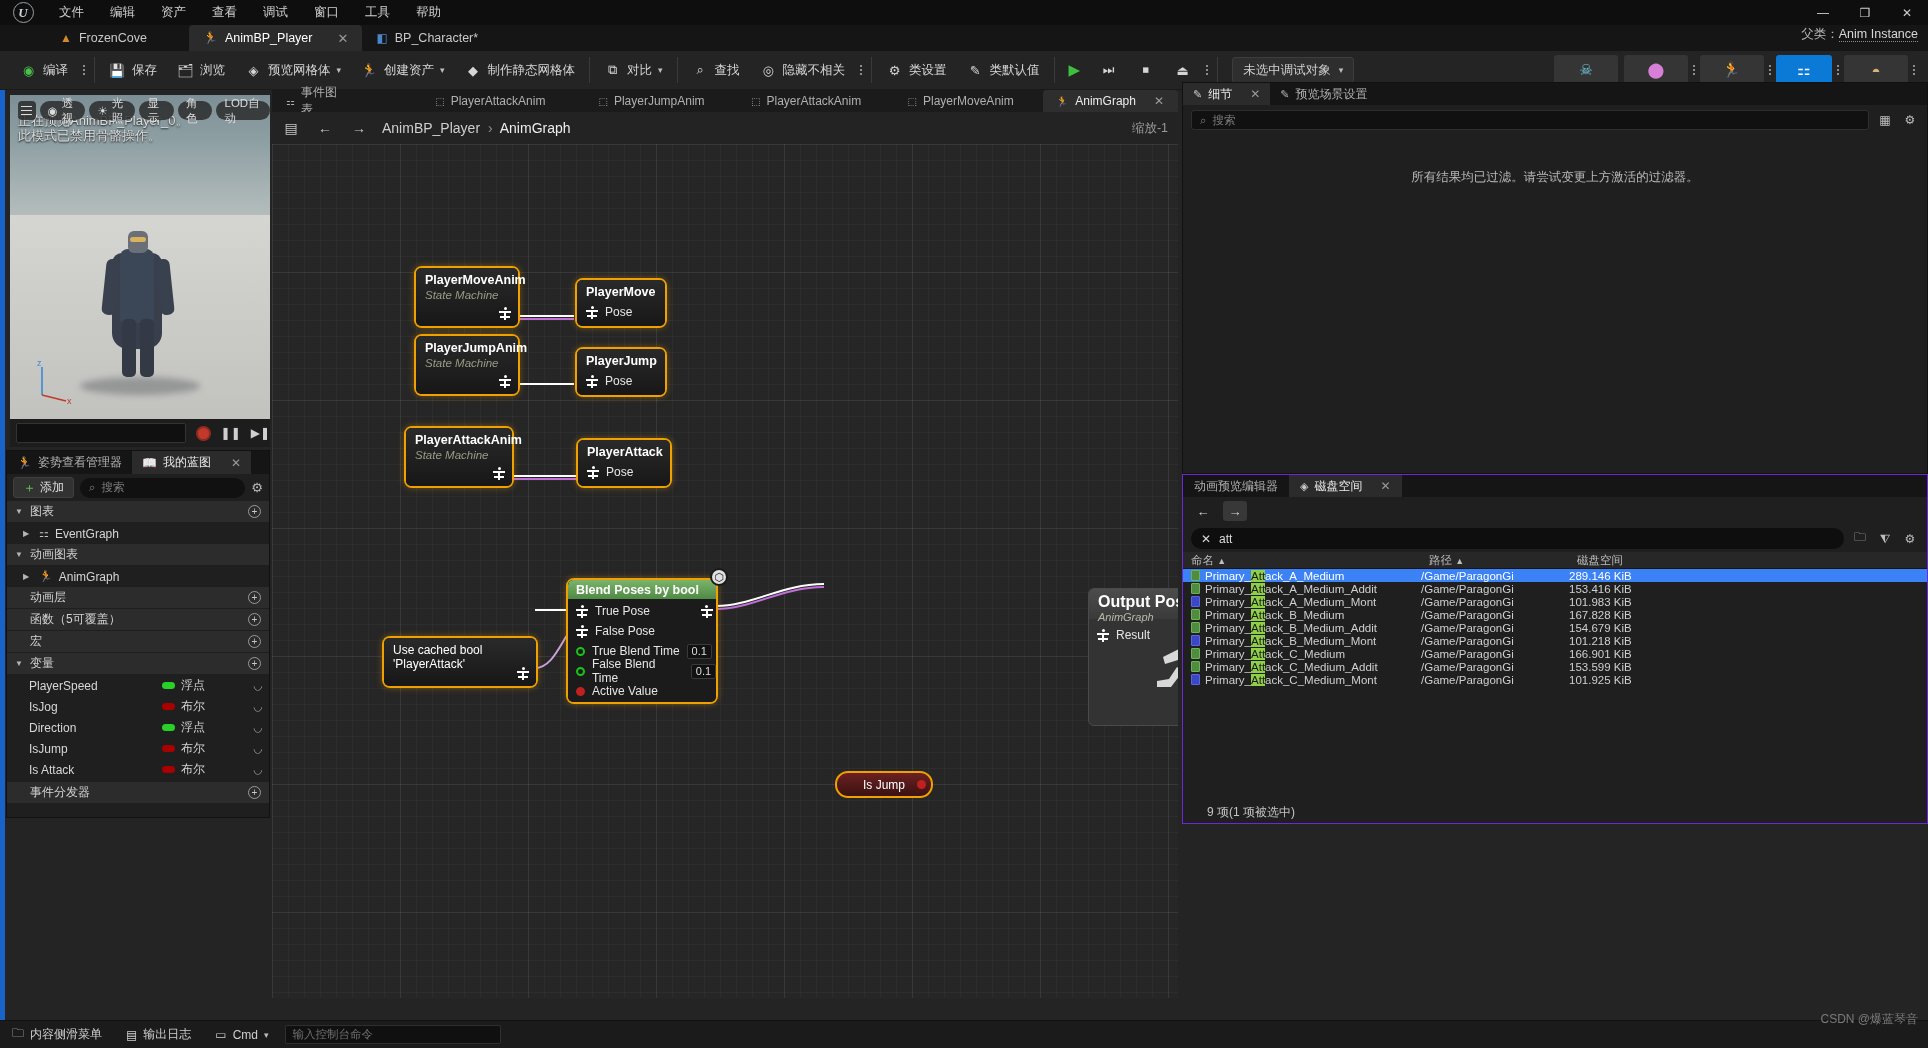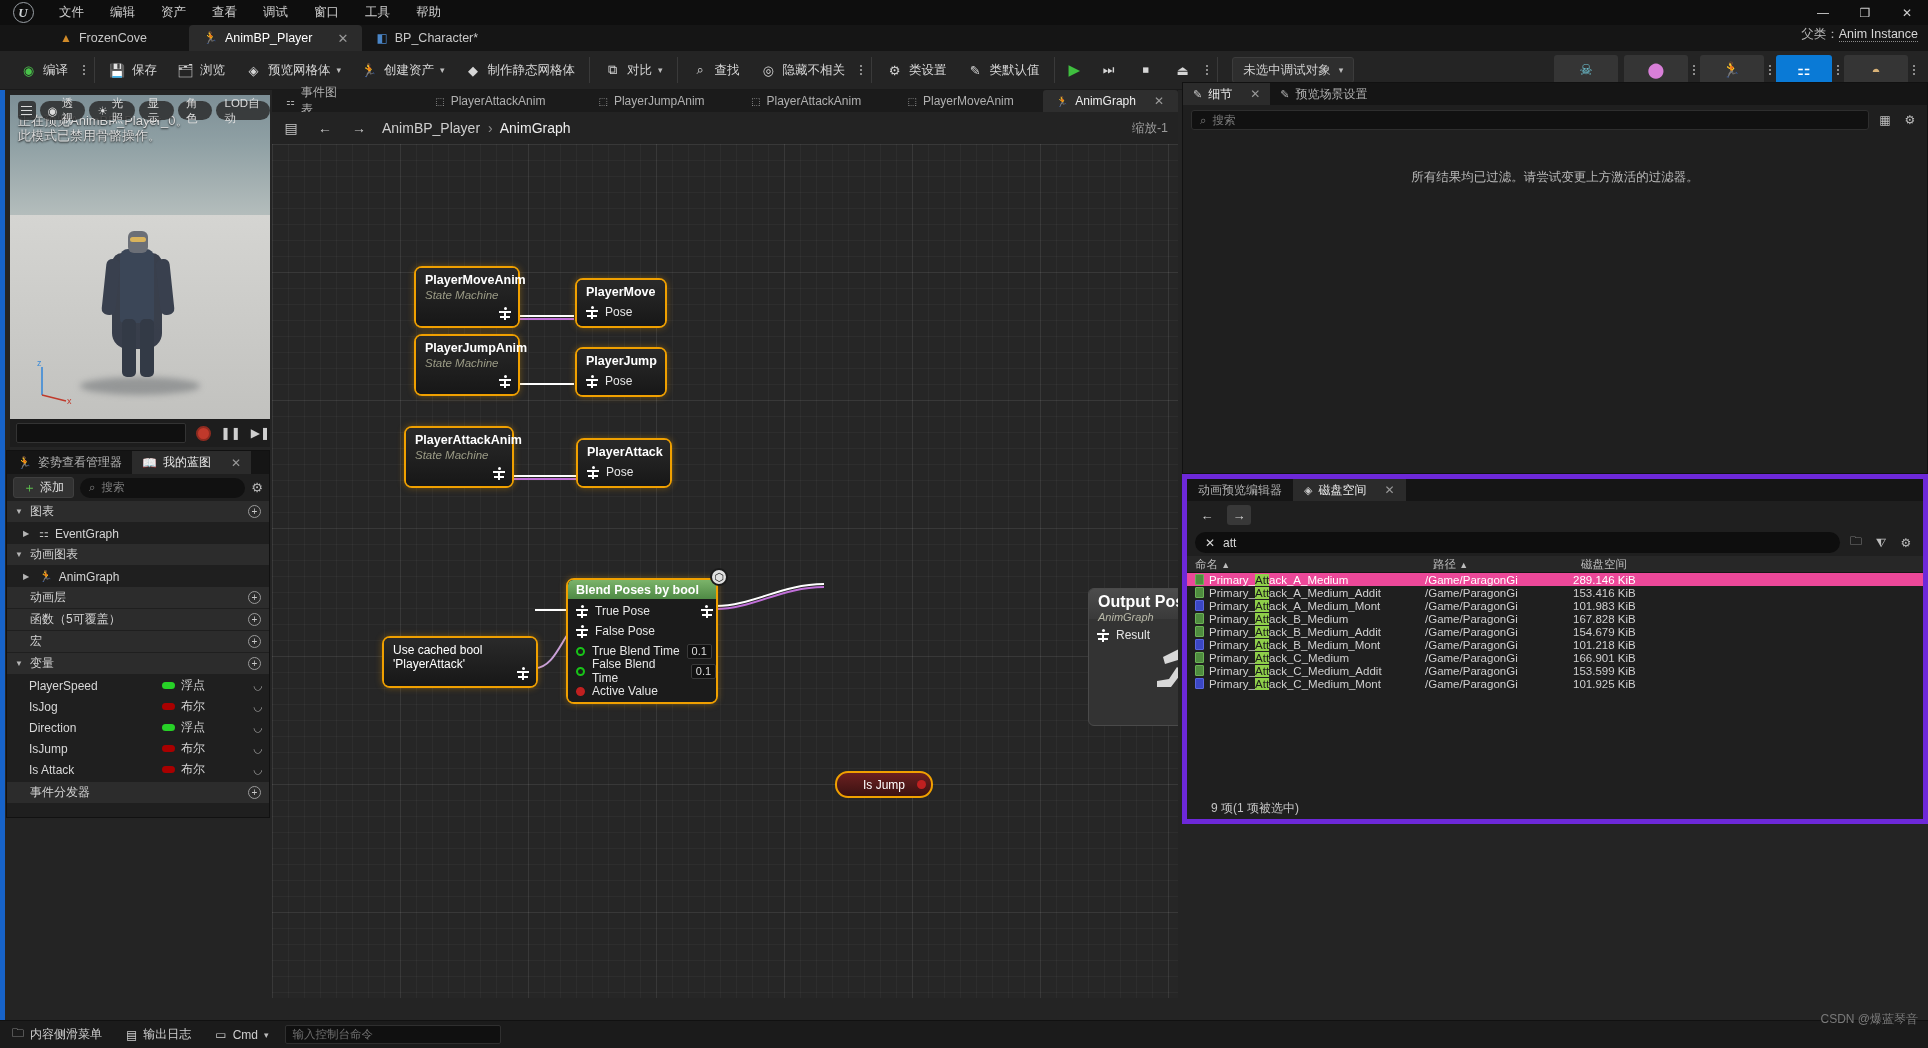--- a/index.html
+++ b/index.html
@@ -164,38 +164,38 @@
   .dt-tab { height:22px; display:flex; align-items:center; gap:6px; padding:0 10px; font-size:12px; color:#b0b0b0; }
   .dt-tab.active { background:#2b2b2b; color:#ececec; }
   .dt-tab .x { margin-left:12px; font-size:12px; color:#9a9a9a; }
   .dt-search { height:30px; display:flex; align-items:center; gap:7px; padding:5px 8px; }
   .dt-sbox { flex:1; height:20px; background:#111; border:1px solid #2e2e2e; border-radius:3px; display:flex; align-items:center; gap:6px;
      padding:0 8px; font-size:11.5px; color:#7b7b7b; }
   .dt-ico { width:18px; height:18px; display:flex; align-items:center; justify-content:center; font-size:12px; color:#bdbdbd; }
   .dt-msg { margin-top:34px; text-align:center; font-size:12.5px; color:#b9b9b9; }
 
   
-  .assetb { position:absolute; left:1182px; top:474px; width:746px; height:350px; background:#1f1f1f; border:5px solid #6d28d9; }
+  .assetb { position:absolute; left:1182px; top:474px; width:746px; height:350px; background:#1f1f1f; border:1px solid #6d28d9; }
   .ab-tabs { height:22px; background:#151515; display:flex; align-items:flex-end; }
   .ab-tab { height:22px; display:flex; align-items:center; gap:6px; padding:0 11px; font-size:12px; color:#b0b0b0; }
   .ab-tab.active { background:#2b2b2b; color:#ececec; }
   .ab-tab .x { margin-left:12px; font-size:12px; color:#9a9a9a; }
   .ab-nav { height:28px; display:flex; align-items:center; gap:8px; padding:3px 8px; }
   .navbtn { width:24px; height:20px; display:flex; align-items:center; justify-content:center; font-size:13px; color:#d5d5d5; }
   .navbtn.filled { background:#383838; border-radius:3px; }
   .ab-srow { height:27px; display:flex; align-items:center; gap:7px; padding:2px 8px; }
   .ab-sbox { flex:1; height:21px; background:#0e0e0e; border-radius:11px; display:flex; align-items:center; gap:8px; padding:0 10px;
      font-size:12px; color:#dadada; }
   .ab-head { height:17px; display:flex; align-items:center; font-size:11.5px; color:#bdbdbd; background:#272727; border-bottom:1px solid #161616; }
   .ab-head div { padding-left:8px; }
   .col-name { width:238px; }
   .col-path { width:148px; }
   .col-size { width:120px; }
   .ab-row { height:13px; display:flex; align-items:center; font-size:11.5px; color:#cfcfcf; }
-  .ab-row.sel { background:#ec4899; color:#fff; }
+  .ab-row.sel { background:#3b82f6; color:#fff; }
   .ab-row .cname { width:238px; display:flex; align-items:center; gap:5px; padding-left:8px; overflow:hidden; white-space:nowrap; }
   .ab-row .cpath { width:148px; white-space:nowrap; overflow:hidden; }
   .ab-row .csize { width:120px; }
   .asset-ico { width:9px; height:11px; border-radius:1px; display:inline-block; flex:none; }
   .asset-ico.green { background:#4f8c3f; border:1px solid #6cb356; }
   .asset-ico.blue { background:#3b47c4; border:1px solid #5a66e0; }
   .hl { background:#8fcf4a; color:#1a1a1a; }
   .ab-status { position:absolute; left:0; bottom:0; width:100%; height:22px; display:flex; align-items:center; padding-left:8px;
      font-size:12px; color:#c4c4c4;margin-left:16px; }
 

